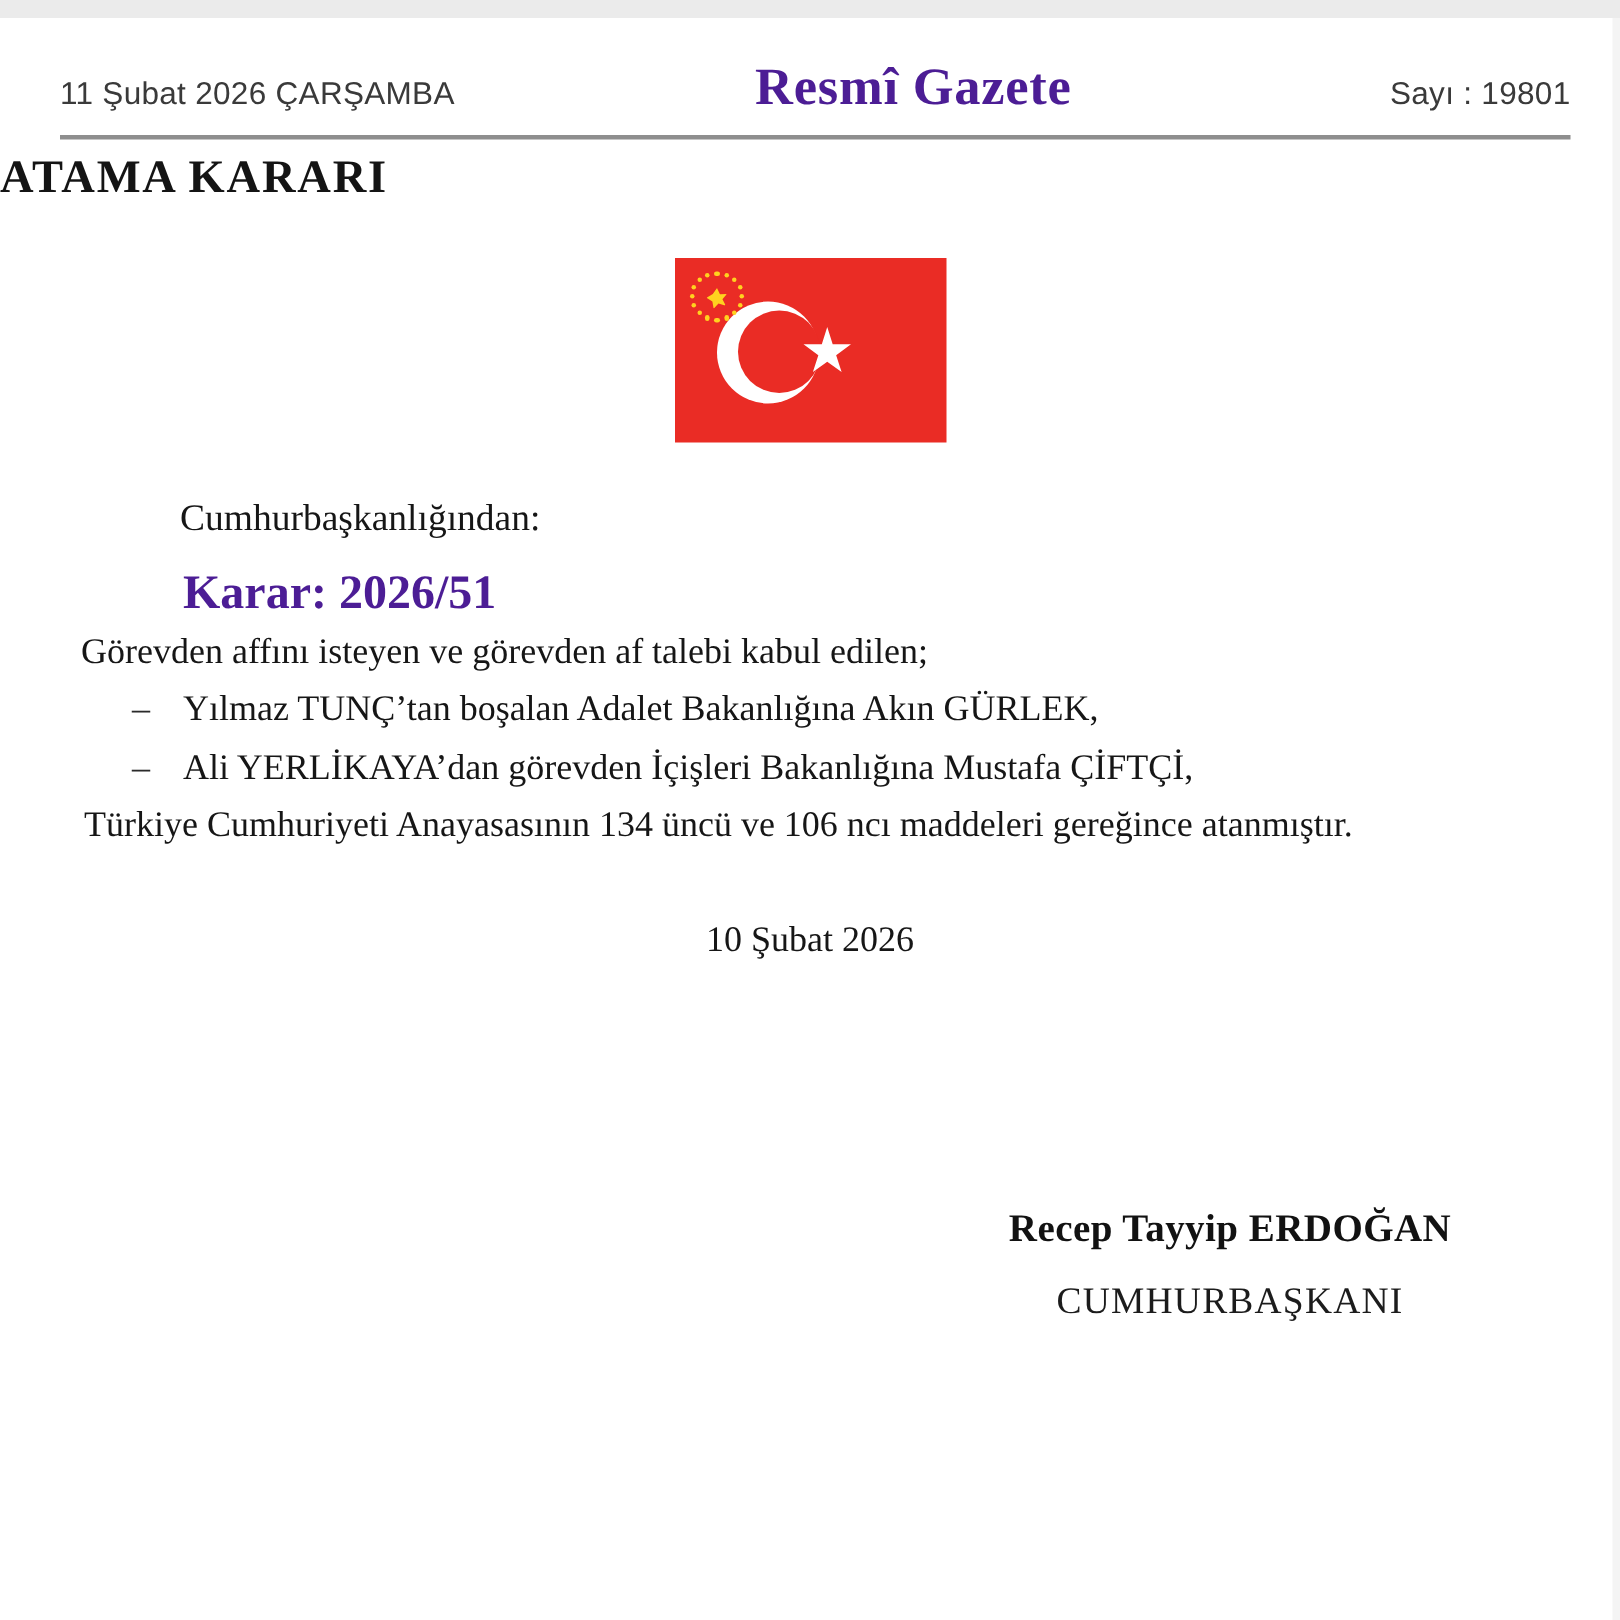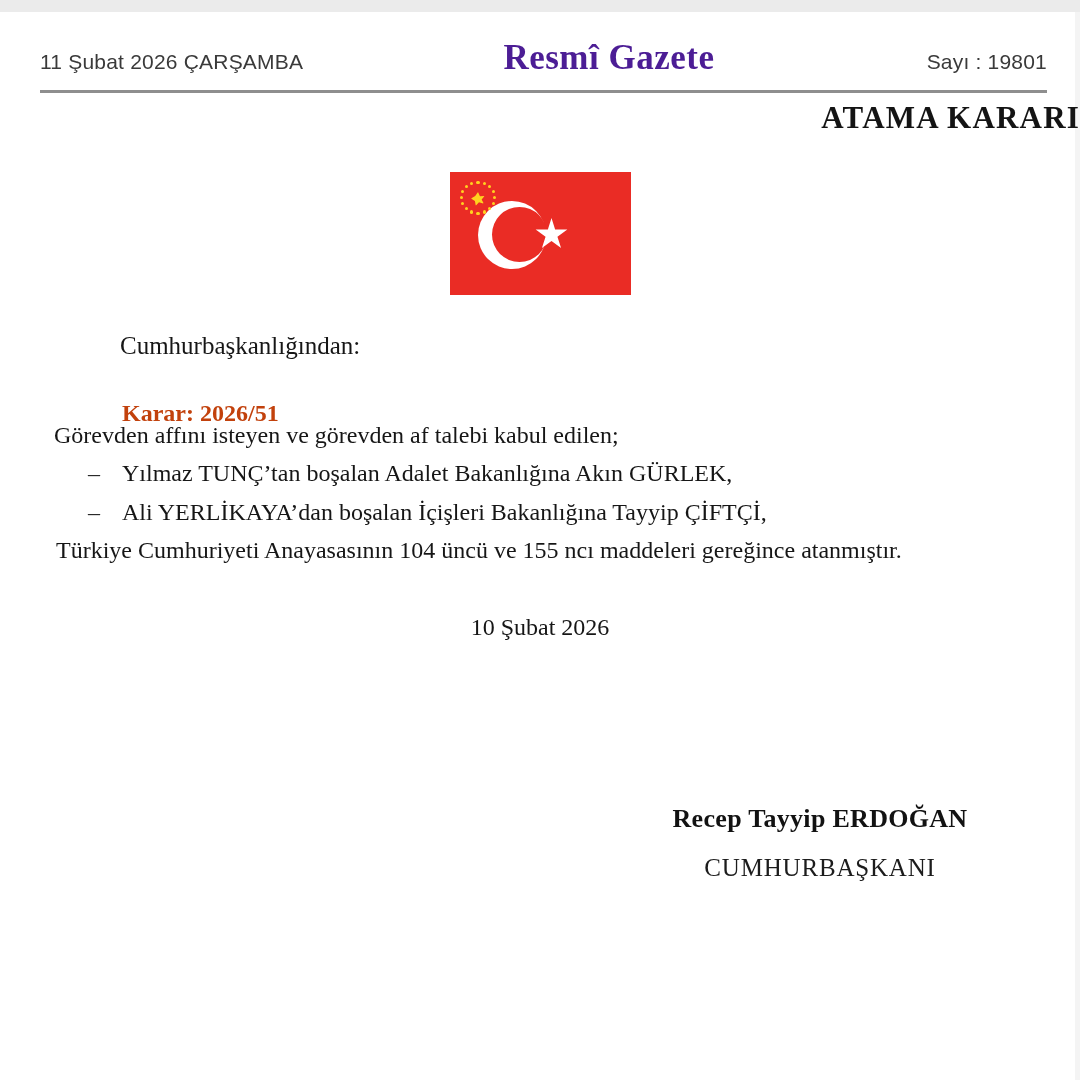--- a/index.html
+++ b/index.html
@@ -83,21 +83,21 @@
     height: 3px;
     background: #8e8e8e;
   }
 
   
   .doc-title {
     position: absolute;
     top: 96px;
     left: 0;
     width: 1080px;
-    text-align: right;
+    text-align: left;
     font-size: 31px;
     font-weight: bold;
     letter-spacing: 1.2px;
     color: #141414;
   }
 
   
   .flag-wrap {
     position: absolute;
     top: 168px;
@@ -164,24 +164,23 @@
     top: 328px;
     left: 120px;
     font-size: 25px;
     text-underline-offset: 4px;
     color: #161616;
   }
   .karar-line {
     position: absolute;
     top: 372px;
     left: 122px;
-    font-size: 24px;
+    font-size: 32px;
     font-weight: bold;
-    color: #c2410c;
-    margin-top: 24px;
+    color: #4c1d95;
   }
   .intro-line {
     position: absolute;
     top: 418px;
     left: 54px;
     font-size: 24px;
     color: #161616;
   }
   .bullet-list {
     position: absolute;
@@ -291,25 +290,25 @@
 
   <div class="intro-line">Görevden affını isteyen ve görevden af talebi kabul edilen;</div>
 
   <div class="bullet-list">
     <div class="bullet-item">
       <span class="bullet-dash">–</span>
       <span class="bullet-text">Yılmaz TUNÇ’tan boşalan Adalet Bakanlığına Akın GÜRLEK,</span>
     </div>
     <div class="bullet-item">
       <span class="bullet-dash">–</span>
-      <span class="bullet-text">Ali YERLİKAYA’dan boşalan İçişleri Bakanlığına Tayyip ÇİFTÇİ,</span>
+      <span class="bullet-text">Ali YERLİKAYA’dan görevden İçişleri Bakanlığına Mustafa ÇİFTÇİ,</span>
     </div>
   </div>
 
-  <div class="closing-line">Türkiye Cumhuriyeti Anayasasının 104 üncü ve 155 ncı maddeleri gereğince atanmıştır.</div>
+  <div class="closing-line">Türkiye Cumhuriyeti Anayasasının 134 üncü ve 106 ncı maddeleri gereğince atanmıştır.</div>
 
   <div class="sign-date">10 Şubat 2026</div>
 
   <div class="signature">
     <div class="sig-name">Recep Tayyip ERDOĞAN</div>
     <div class="sig-role">CUMHURBAŞKANI</div>
   </div>
 
 </div>
 

